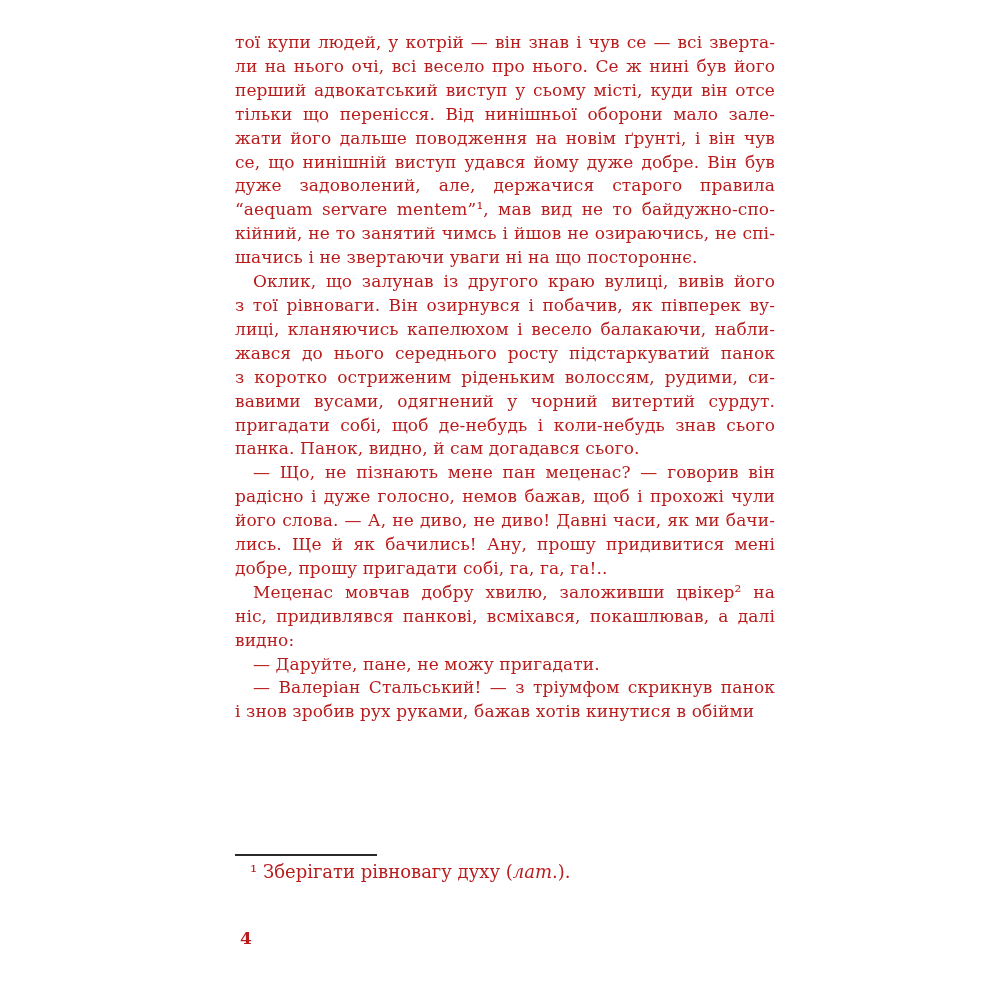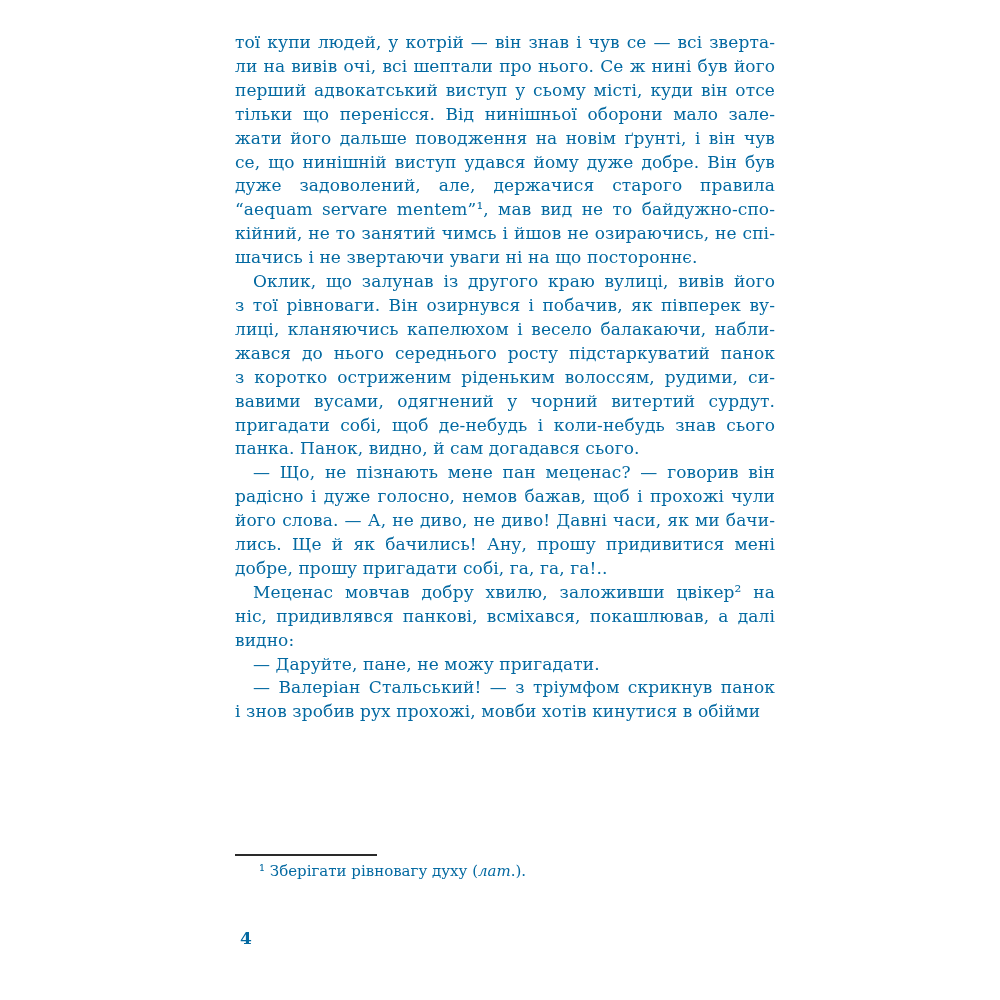--- a/index.html
+++ b/index.html
@@ -7,21 +7,21 @@
     padding: 0;
     background: #ffffff;
   }
   .page {
     position: relative;
     width: 1000px;
     height: 1000px;
     background: #ffffff;
     overflow: hidden;
     font-family: "DejaVu Serif", serif;
-    color: #0369a1;
+    color: #b91c1c;
   }
   .text-block {
     position: absolute;
     left: 235px;
     top: 31px;
     width: 540px;
     font-size: 17px;
     line-height: 23.9px;
     letter-spacing: 0.1px;
   }
@@ -39,44 +39,44 @@
   .footnote-sep {
     position: absolute;
     left: 235px;
     top: 854px;
     width: 142px;
     height: 2px;
     background: #2a2a2a;
   }
   .footnotes {
     position: absolute;
-    left: 235px;
+    left: 226px;
     top: 861px;
     width: 540px;
-    font-size: 15px;
+    font-size: 18px;
     line-height: 21.8px;
   }
   .footnotes .line.indent { text-indent: 24px; }
   .footnotes .ital { font-style: italic; }
   .page-number {
     position: absolute;
     left: 240px;
     top: 928px;
     font-size: 17px;
     font-weight: bold;
   }
 </style>
 </head>
 <body>
 
 <div class="page">
   <div class="text-block">
       <div class="para">
         <div class="line">тої купи людей, у котрій — він знав і чув се — всі зверта-</div>
-        <div class="line">ли на вивів очі, всі шептали про нього. Се ж нині був його</div>
+        <div class="line">ли на нього очі, всі весело про нього. Се ж нині був його</div>
         <div class="line">перший адвокатський виступ у сьому місті, куди він отсе</div>
         <div class="line">тільки що перенісся. Від нинішньої оборони мало зале-</div>
         <div class="line">жати його дальше поводження на новім ґрунті, і він чув</div>
         <div class="line">се, що нинішній виступ удався йому дуже добре. Він був</div>
         <div class="line">дуже задоволений, але, держачися старого правила</div>
         <div class="line">“aequam servare mentem”¹, мав вид не то байдужно-спо-</div>
         <div class="line">кійний, не то занятий чимсь і йшов не озираючись, не спі-</div>
         <div class="line last">шачись і не звертаючи уваги ні на що постороннє.</div>
       </div>
       <div class="para">
@@ -99,21 +99,21 @@
       <div class="para">
         <div class="line indent">Меценас мовчав добру хвилю, заложивши цвікер² на</div>
         <div class="line">ніс, придивлявся панкові, всміхався, покашлював, а далі</div>
         <div class="line last">видно:</div>
       </div>
       <div class="para">
         <div class="line last indent">— Даруйте, пане, не можу пригадати.</div>
       </div>
       <div class="para">
         <div class="line indent">— Валеріан Стальський! — з тріумфом скрикнув панок</div>
-        <div class="line last">і знов зробив рух прохожі, мовби хотів кинутися в обійми</div>
+        <div class="line last">і знов зробив рух руками, бажав хотів кинутися в обійми</div>
       </div>
     </div>
   <div class="footnote-sep"></div>
   <div class="footnotes">
       <div class="line last indent"><span>¹ Зберігати рівновагу духу (</span><span class="ital">лат</span><span>.).</span></div>
     </div>
   <div class="page-number">4</div>
 </div>
 
 </body></html>

